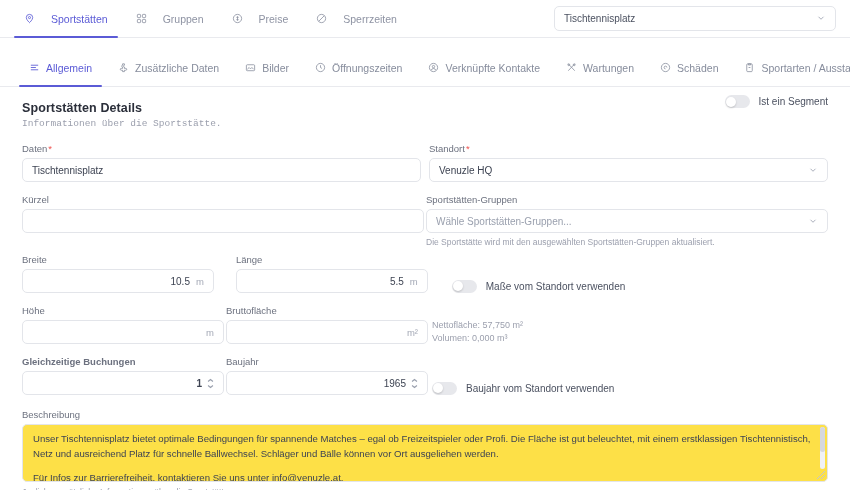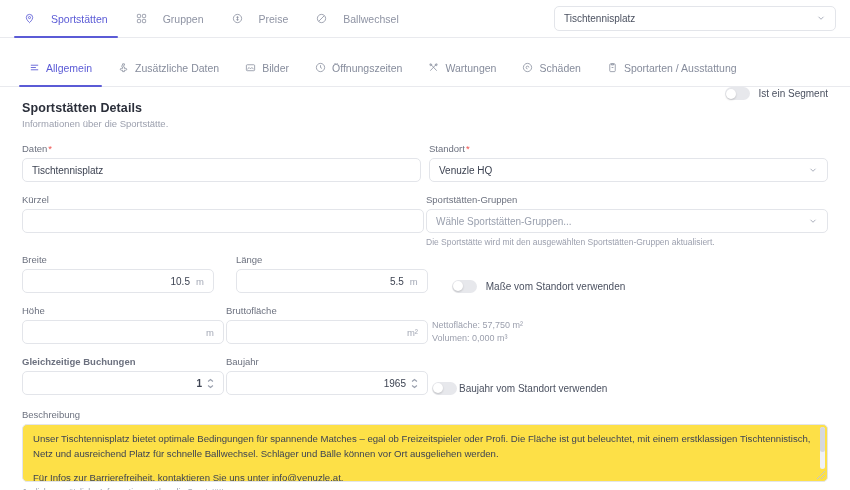--- a/index.html
+++ b/index.html
@@ -105,25 +105,26 @@
     font-size: 12.5px;
     color: #2b2f3a;
     font-weight: bold;
     margin: 0 0 3px 0;
     letter-spacing: .1px;
   }
   .page-sub {
     font-size: 9.5px;
     color: #9b9fad;
     margin: 0 0 14px 0;
+    font-family: Liberation Mono, monospace;
   }
 
   .segment-toggle {
     position: absolute;
-    right: 22px; top: 0;
+    right: 22px; top: 8px;
     display: flex;
     align-items: center;
     gap: 9px;
   }
   .toggle {
     width: 25px; height: 13px;
     border-radius: 8px;
     background: #e7e8ec;
     position: relative;
     cursor: pointer;
@@ -274,21 +275,21 @@
       <span>Preise</span>
     </div>
 
     <div class="navitem">
       <span class="ico">
         <svg width="11" height="11" viewBox="0 0 24 24" fill="none" stroke="currentColor" stroke-width="1.8">
           <circle cx="12" cy="12" r="9"></circle>
             <path d="M5.7 18.3 18.3 5.7"></path>
         </svg>
       </span>
-      <span>Ballwechsel</span>
+      <span>Sperrzeiten</span>
     </div>
   </div>
 
   <div class="topselect-wrap">
     <div class="selectbox">
       <span>Tischtennisplatz</span>
       <span class="caret">
         <svg width="10" height="10" viewBox="0 0 24 24" fill="none" stroke="currentColor" stroke-width="2">
             <path d="m6 9 6 6 6-6"></path>
           </svg>
@@ -330,20 +331,30 @@
   <div class="tabitem">
     <span class="ico">
       <svg width="11" height="11" viewBox="0 0 24 24" fill="none" stroke="currentColor" stroke-width="1.7">
         <circle cx="12" cy="12" r="9"></circle>
           <path d="M12 7v5l3.2 2"></path>
       </svg>
     </span>
     <span>Öffnungszeiten</span>
   </div>
 
+  <div class="tabitem">
+    <span class="ico">
+      <svg width="11" height="11" viewBox="0 0 24 24" fill="none" stroke="currentColor" stroke-width="1.7">
+        <circle cx="12" cy="12" r="9"></circle>
+          <circle cx="12" cy="10" r="2.6"></circle>
+          <path d="M7 18a5.2 5.2 0 0 1 10 0"></path>
+      </svg>
+    </span>
+    <span>Verknüpfte Kontakte</span>
+  </div>
 
   <div class="tabitem">
     <span class="ico">
       <svg width="11" height="11" viewBox="0 0 24 24" fill="none" stroke="currentColor" stroke-width="1.7">
         <path d="M5 4 19 19M19 4 5 19"></path>
           <circle cx="6" cy="6" r="2"></circle>
           <circle cx="18" cy="6" r="2"></circle>
       </svg>
     </span>
     <span>Wartungen</span>
@@ -518,21 +529,21 @@
                 <path d="m1.5 1.5 3.5 3 3.5-3"></path>
               </svg>
           </span>
         </div>
       </div>
     </div>
     <div class="col" style="width:398px; margin-left:4px; display:flex; align-items:center; padding-top:13px;">
       <div class="toggle">
           <span class="knob"></span>
         </div>
-      <span class="toggle-label" style="margin-left:2px;">Baujahr vom Standort verwenden</span>
+      <span class="toggle-label" style="margin-left:9px;">Baujahr vom Standort verwenden</span>
     </div>
   </div>
 
   <div class="ta-wrap">
     <label class="flabel">Beschreibung</label>
     <div class="textarea">
       <p>Unser Tischtennisplatz bietet optimale Bedingungen für spannende Matches – egal ob Freizeitspieler oder Profi. Die Fläche ist gut beleuchtet, mit einem erstklassigen Tischtennistisch, Netz und ausreichend Platz für schnelle Ballwechsel. Schläger und Bälle können vor Ort ausgeliehen werden.</p>
       <p>Für Infos zur Barrierefreiheit, kontaktieren Sie uns unter info@venuzle.at.</p>
       <span class="ta-scroll">
           <i></i>

